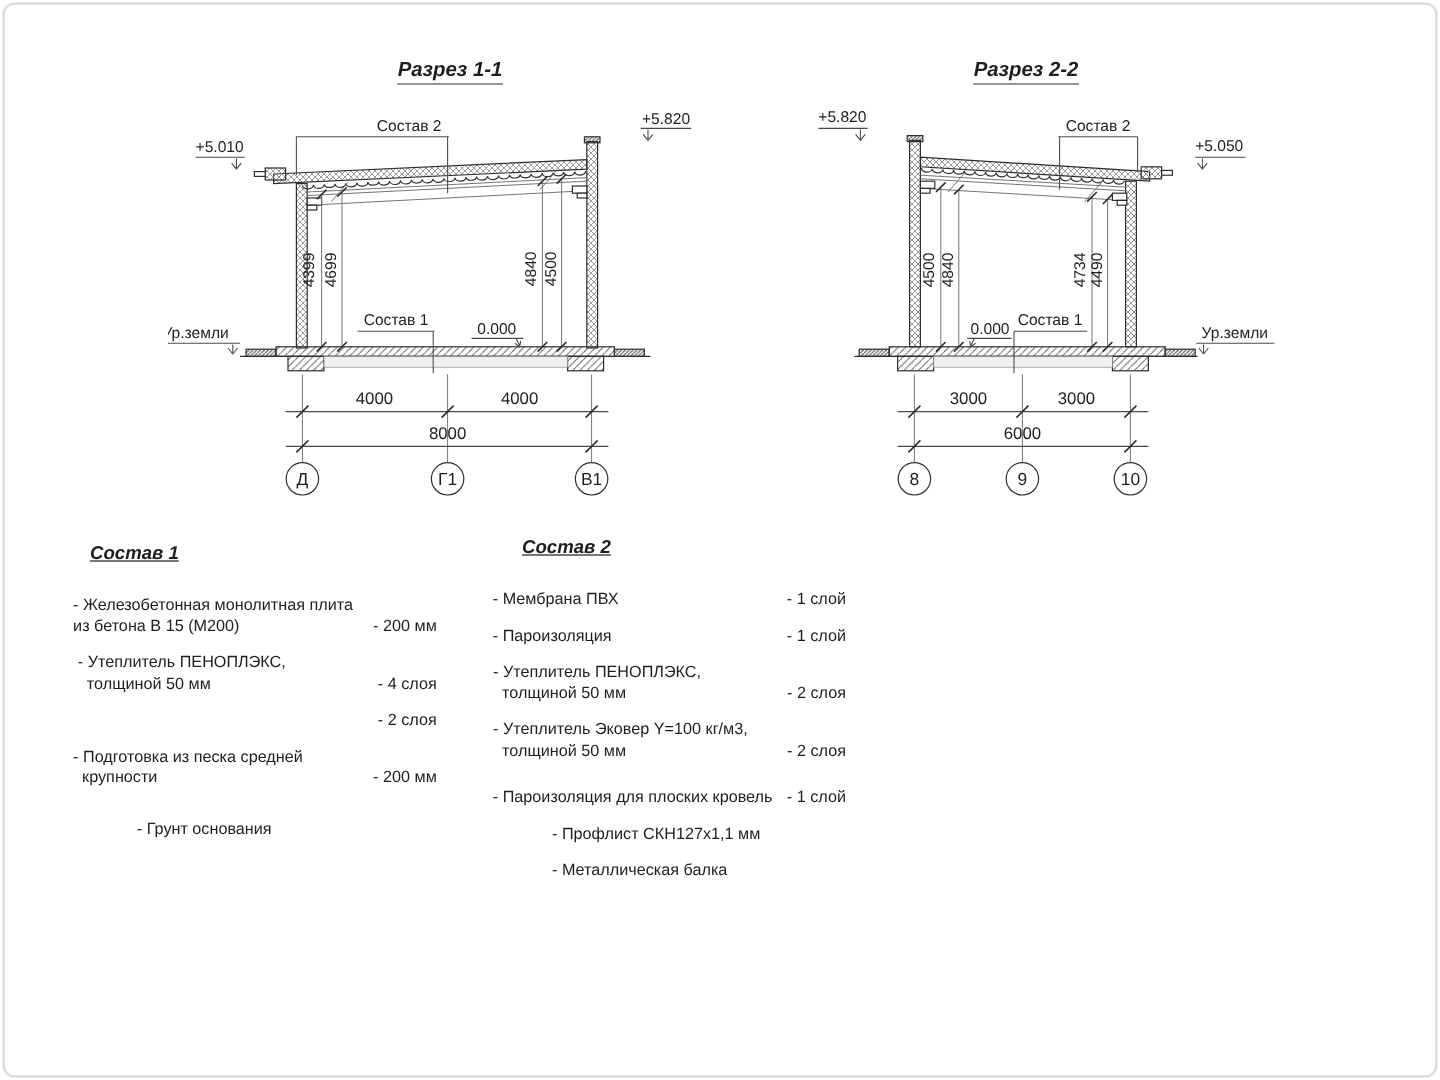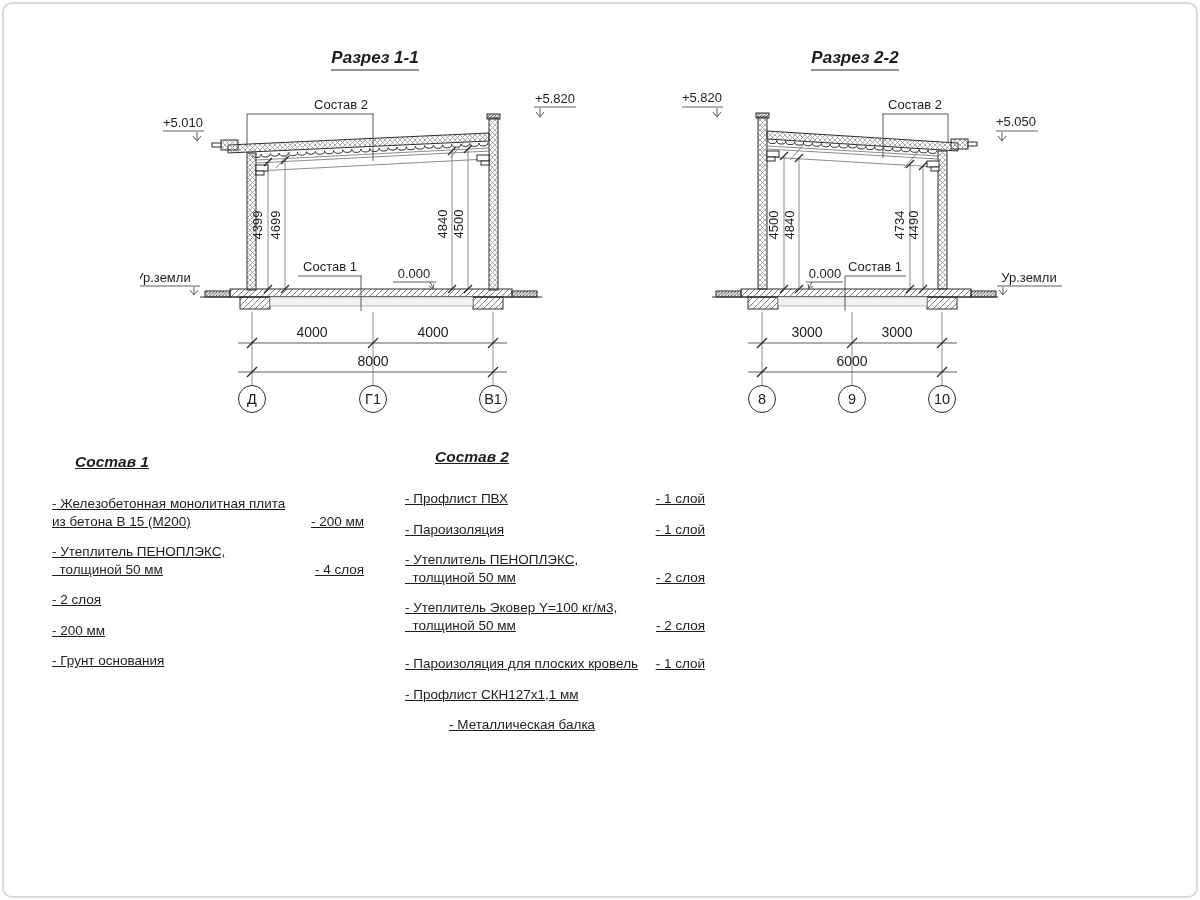--- a/index.html
+++ b/index.html
@@ -13,21 +13,21 @@
   .t-dim   { font-size:14px; text-anchor:middle; }
   .t-vdim  { font-size:13px; text-anchor:middle; }
   .t-bub   { font-size:14.5px; text-anchor:middle; }
   .ln      { stroke:#2e2e2e; stroke-width:1; fill:none; }
   .ln-thin { stroke:#6f6f6f; stroke-width:0.8; fill:none; }
   .ln-dim  { stroke:#4a4a4a; stroke-width:0.9; fill:none; }
   .tick    { stroke:#2a2a2a; stroke-width:1.3; }
   .outl    { stroke:#2e2e2e; stroke-width:1; }
   .comp-list { position:absolute; color:#1e1e1e; }
   .comp-title { font-style:italic; font-weight:bold; font-size:15.5px; text-decoration:underline; }
-  .comp-row { display:flex; justify-content:space-between; align-items:flex-end;text-decoration:underline; }
+  .comp-row { display:flex; justify-content:flex-end; align-items:flex-end; }
   .comp-text { font-size:13.5px; line-height:17.5px; white-space:pre-line; }
   .comp-qty { font-size:13.5px; line-height:17.5px; white-space:nowrap; }
 </style>
 </head>
 <body>
 
 <div class="sheet"></div>
 
 <svg class="section" style="left:140px; top:40px;" width="440" height="380" viewBox="140 40 440 380">
   <defs>
@@ -298,32 +298,34 @@
   </div>
   <div class="comp-row" style="margin-bottom:13px;">
     <div class="comp-text" style="width:250px;">-  Утеплитель ПЕНОПЛЭКС,
 &nbsp;&nbsp;толщиной 50 мм</div>
     <div class="comp-qty">- 4 слоя</div>
   </div>
   <div class="comp-row" style="margin-bottom:13px;">
     <div class="comp-qty">-  2 слоя</div>
   </div>
   <div class="comp-row" style="margin-bottom:13px;">
+    <div class="comp-text" style="width:250px;">- Подготовка из песка средней
+&nbsp;&nbsp;крупности</div>
     <div class="comp-qty">- 200 мм</div>
   </div>
   <div class="comp-row">
-    <div class="comp-text" style="width:250px;">- Грунт основания</div>
+    <div class="comp-text" style="width:250px;margin-top:12px;">- Грунт основания</div>
     <div class="comp-qty"></div>
   </div>
 </div>
 
 <div class="comp-list" style="left:405px; top:448px; width:300px;">
   <div class="comp-title" style="margin-left:30px; margin-bottom:24px;">Состав 2</div>
   <div class="comp-row" style="margin-bottom:13px;">
-    <div class="comp-text" style="width:245px;">- Профлист ПВХ</div>
+    <div class="comp-text" style="width:245px;">- Мембрана ПВХ</div>
     <div class="comp-qty">- 1 слой</div>
   </div>
   <div class="comp-row" style="margin-bottom:13px;">
     <div class="comp-text" style="width:245px;">- Пароизоляция</div>
     <div class="comp-qty">- 1 слой</div>
   </div>
   <div class="comp-row" style="margin-bottom:13px;">
     <div class="comp-text" style="width:245px;">- Утеплитель ПЕНОПЛЭКС,
 &nbsp;&nbsp;толщиной 50 мм</div>
     <div class="comp-qty">- 2 слоя</div>

